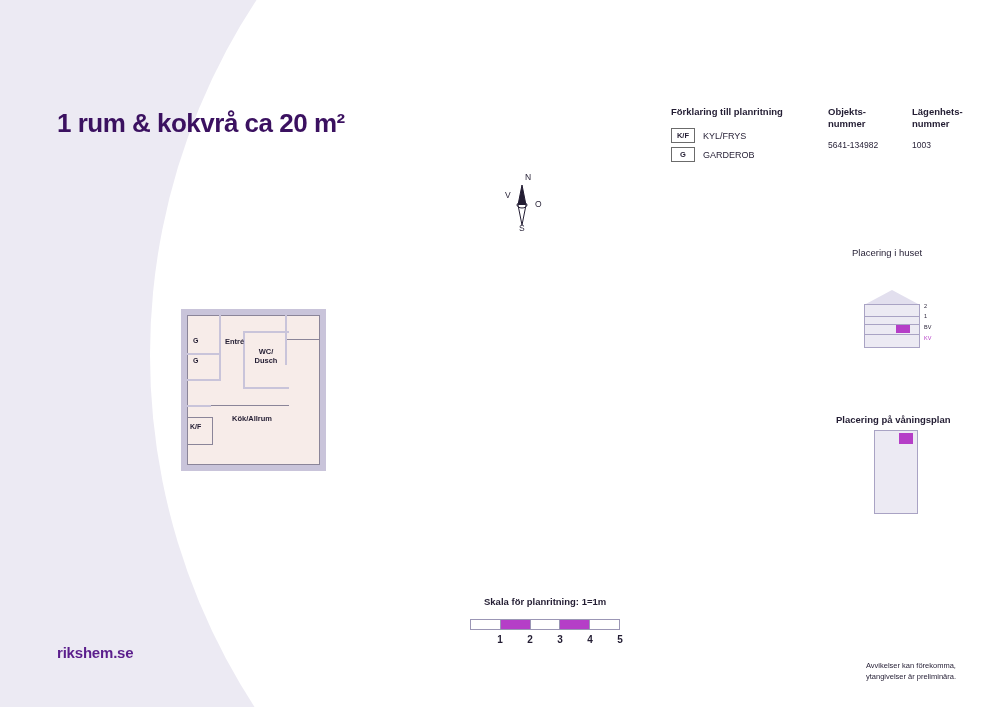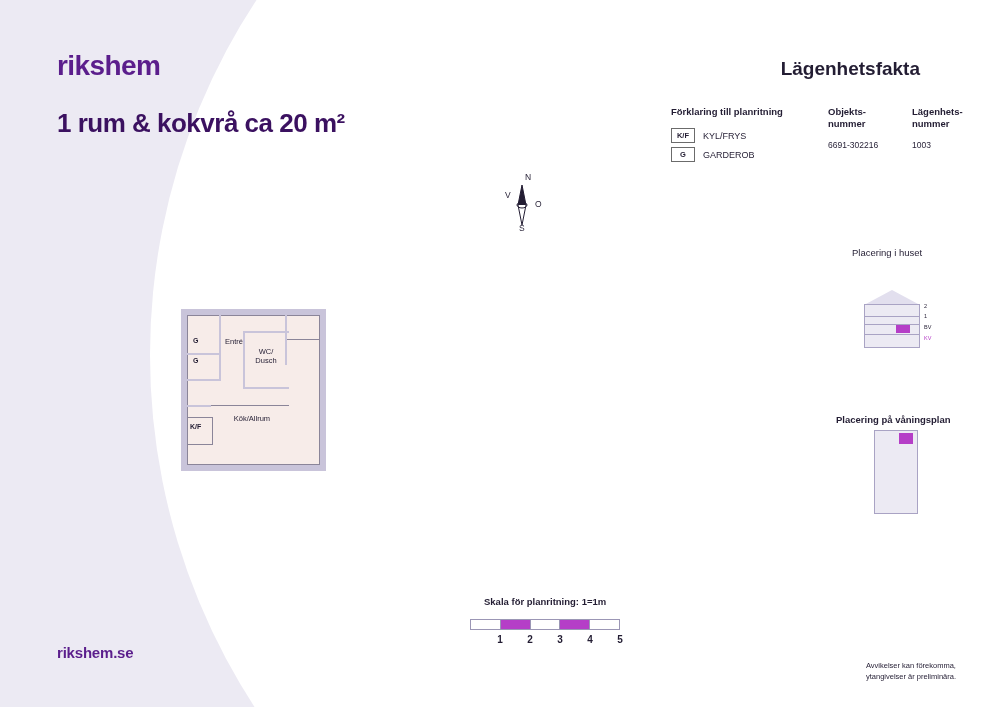--- a/index.html
+++ b/index.html
@@ -308,44 +308,42 @@
     position: absolute;
     background: #c9c4da;
   }
   .thinline {
     position: absolute;
     background: #8b8599;
   }
   .room-lbl {
     position: absolute;
     font-size: 7.5px;
-    font-weight: normal;
+    font-weight: bold;
     color: #231d33;
     text-align: center;
     line-height: 1.25;
   }
   .box-lbl {
     position: absolute;
     font-size: 7px;
     font-weight: bold;
     color: #231d33;
   }
 </style>
 </head>
 <body>
 
 <div class="page">
 
   <div class="lavender-bg"></div>
 
-  <div class="brand">rikshem</div>
   <div class="brand-footer">rikshem.se</div>
 
   <div class="title">1 rum &amp; kokvrå ca 20 m²</div>
-  <div class="right-title">Lägenhetsfakta</div>
 
   <div class="legend">
     <div class="legend-heading">Förklaring till planritning</div>
 
 
     <div class="legend-row">
       <div class="legend-sym">K/F</div>
       <div class="legend-label">KYL/FRYS</div>
     </div>
 
@@ -355,21 +353,21 @@
     </div>
 
   </div>
 
   <div class="numbers">
     <div class="num-col">
       <div class="num-head">
         <span>Objekts-</span><br>
         <span>nummer</span>
       </div>
-      <div class="num-val">6691-302216</div>
+      <div class="num-val">5641-134982</div>
     </div>
     <div class="num-col">
       <div class="num-head">
         <span>Lägenhets-</span><br>
         <span>nummer</span>
       </div>
       <div class="num-val">1003</div>
     </div>
   </div>
 

